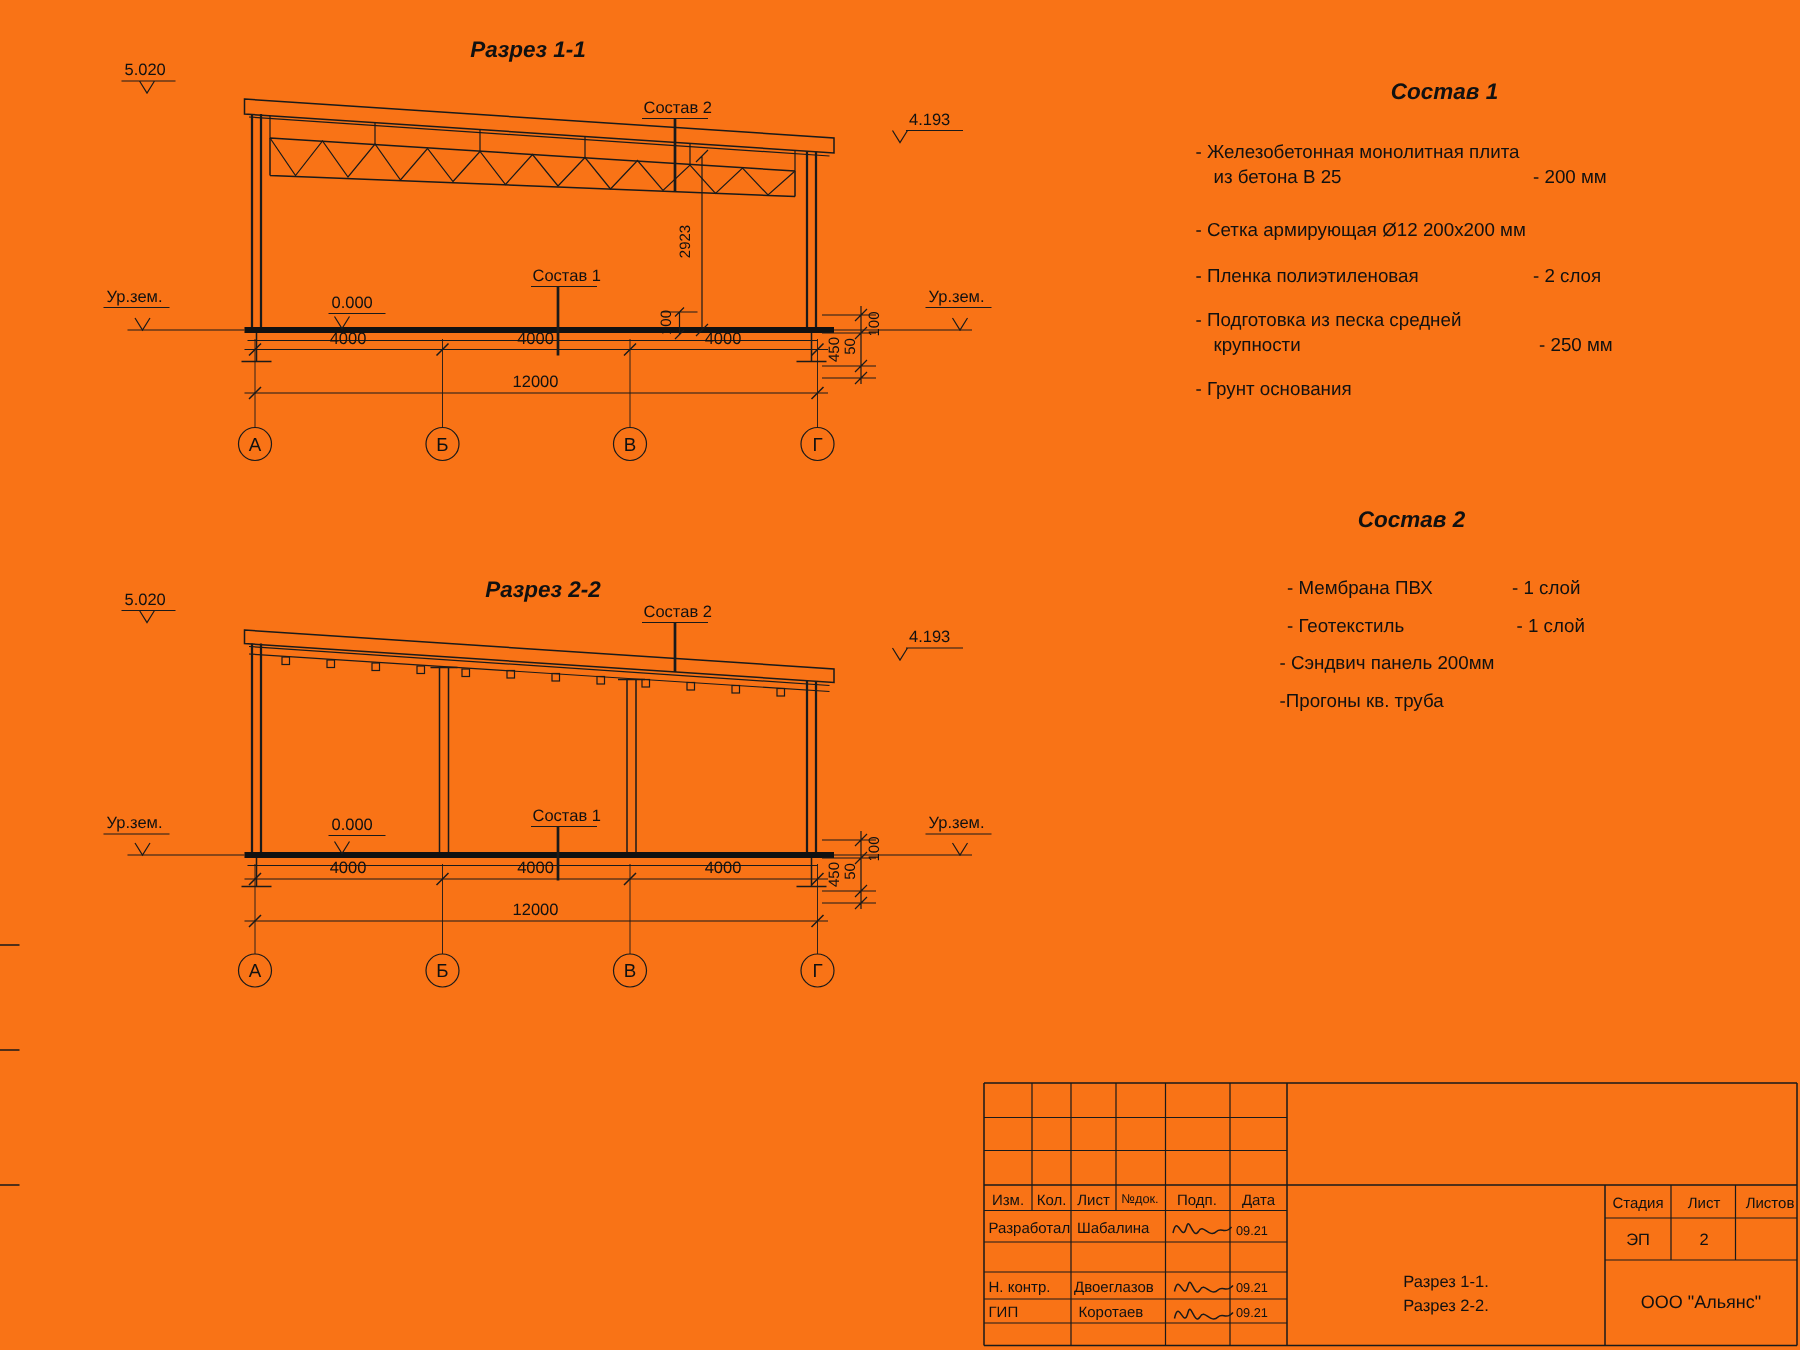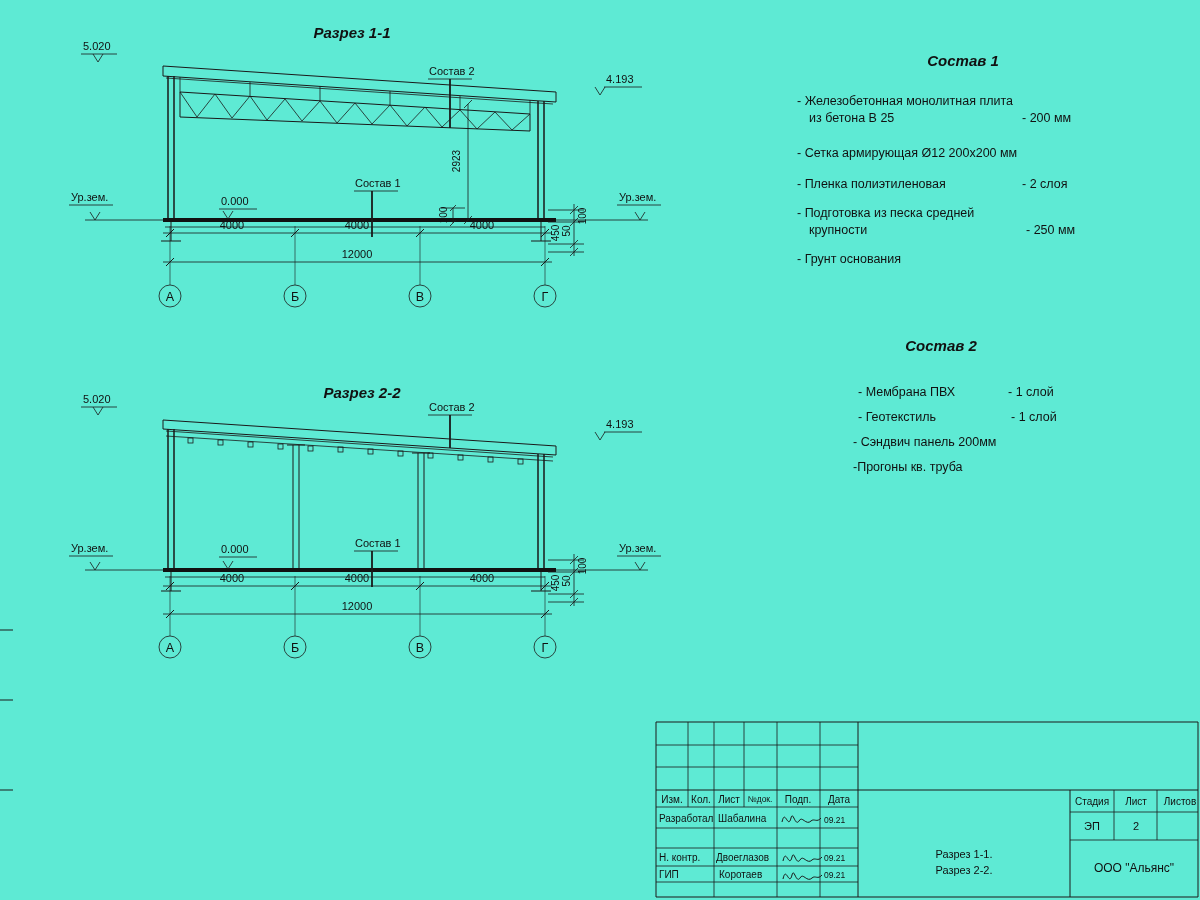--- a/index.html
+++ b/index.html
@@ -1,16 +1,16 @@
 <!DOCTYPE html>
 <html><head>
 <meta charset="utf-8">
 <style>
   html,body{margin:0;padding:0;background:#ffffff;}
-  .sheet{position:relative;width:1200px;height:900px;background:#5eead4;overflow:hidden;
+  .sheet{position:relative;width:1200px;height:900px;background:#f97316;overflow:hidden;
          font-family:"Liberation Sans",sans-serif;}
   svg{position:absolute;left:0;top:0;}
   svg text{fill:#111;font-family:"Liberation Sans",sans-serif;}
   .s05{stroke:#1a1a1a;stroke-width:.6;fill:none}
   .s07{stroke:#1a1a1a;stroke-width:.8;fill:none}
   .s1{stroke:#1a1a1a;stroke-width:1;fill:none}
   .s15{stroke:#1a1a1a;stroke-width:1.5;fill:none}
   .s2{stroke:#1a1a1a;stroke-width:1.8;fill:none}
   .t10{font-size:10px}
   .t11{font-size:11px}

